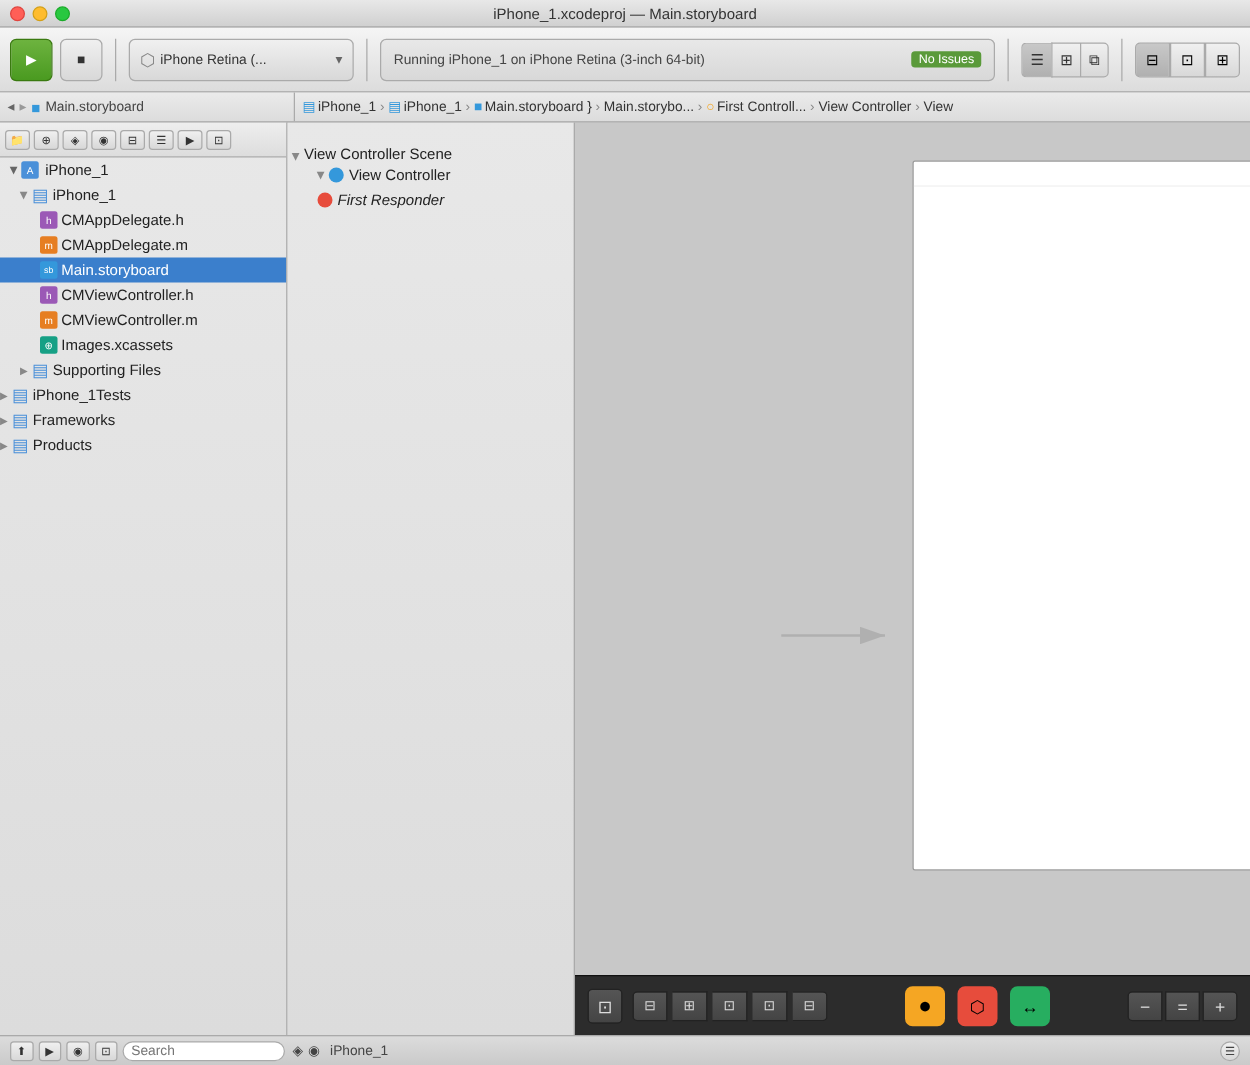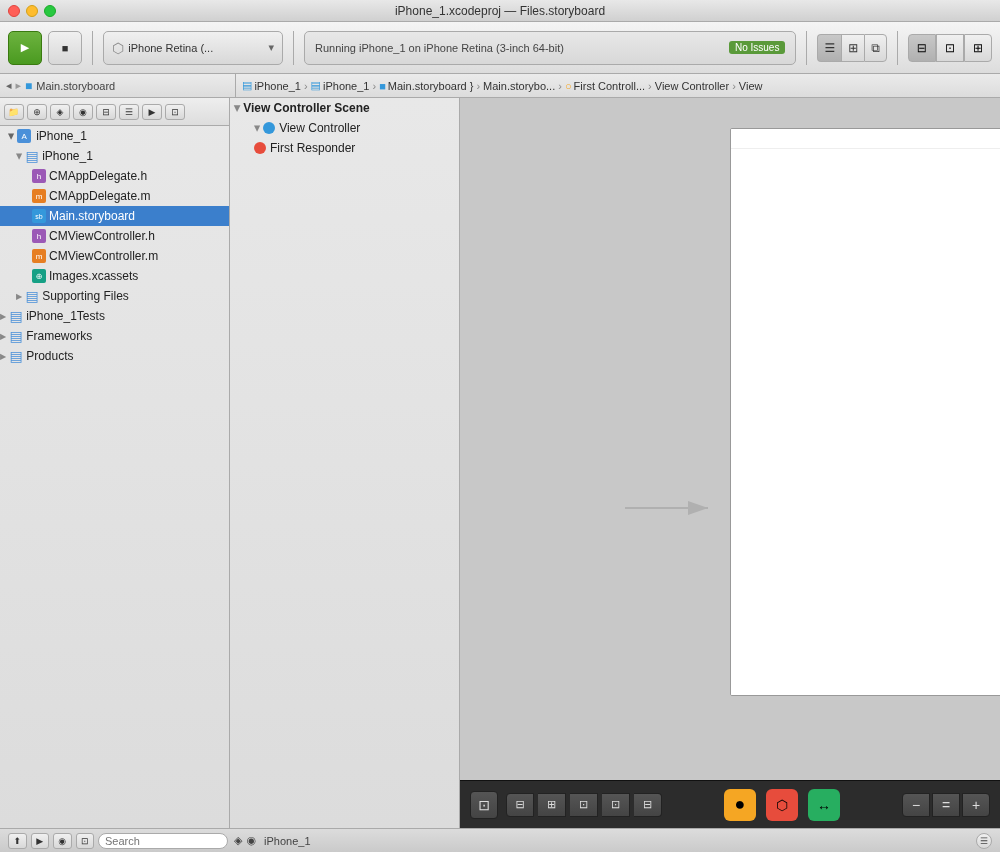--- a/index.html
+++ b/index.html
@@ -189,26 +189,27 @@
     .scene-panel {
       width: 230px;
       min-width: 230px;
       background: linear-gradient(to bottom, #e8e8e8, #dcdcdc);
       border-right: 1px solid #aaa;
       overflow-y: auto;
     }
     .scene-header {
       height: 20px;
       display: flex;
-      align-items: center;
+      align-items: flex-end;
       padding: 0 4px;
       font-size: 12px;
-      font-weight: 700;
+      font-weight: 400;
       color: #222;
       cursor: pointer;
+      margin-top: 12px;
     }
     .scene-item {
       height: 20px;
       display: flex;
       align-items: center;
       padding-left: 16px;
       font-size: 12px;
       color: #222;
       cursor: pointer;
       white-space: nowrap;
@@ -388,21 +389,21 @@
   </style>
 </head>
 <body>
 
 <div class="title-bar">
   <div class="title-bar-controls">
     <div class="traffic-light tl-close"></div>
     <div class="traffic-light tl-min"></div>
     <div class="traffic-light tl-max"></div>
   </div>
-  <span class="title-text">iPhone_1.xcodeproj — Files.storyboard</span>
+  <span class="title-text">iPhone_1.xcodeproj — Main.storyboard</span>
 </div>
 
 <div class="toolbar">
   <div class="toolbar-btn run-btn">
     <span>▶</span>
   </div>
   <div class="toolbar-btn stop-btn">
     <span>■</span>
   </div>
   <div class="toolbar-sep"></div>
@@ -575,21 +576,21 @@
       <span class="triangle open" style="font-size:8px; color:#888;">▶</span>
       <span>View Controller Scene</span>
     </div>
 
     <div class="scene-item" style="padding-left:24px;">
       <span class="triangle open" style="font-size:8px; color:#888;">▶</span>
       <span class="scene-dot dot-blue"></span>
       <span>View Controller</span>
     </div>
 
-    <div class="scene-item" style="padding-left:24px;">
+    <div class="scene-item" style="padding-left:24px;font-style:italic;">
       <span class="scene-dot dot-red"></span>
       <span>First Responder</span>
     </div>
 
   </div>
 
   <div class="canvas-wrapper">
     <div class="canvas-scroll">
       <div class="canvas-inner">
 

